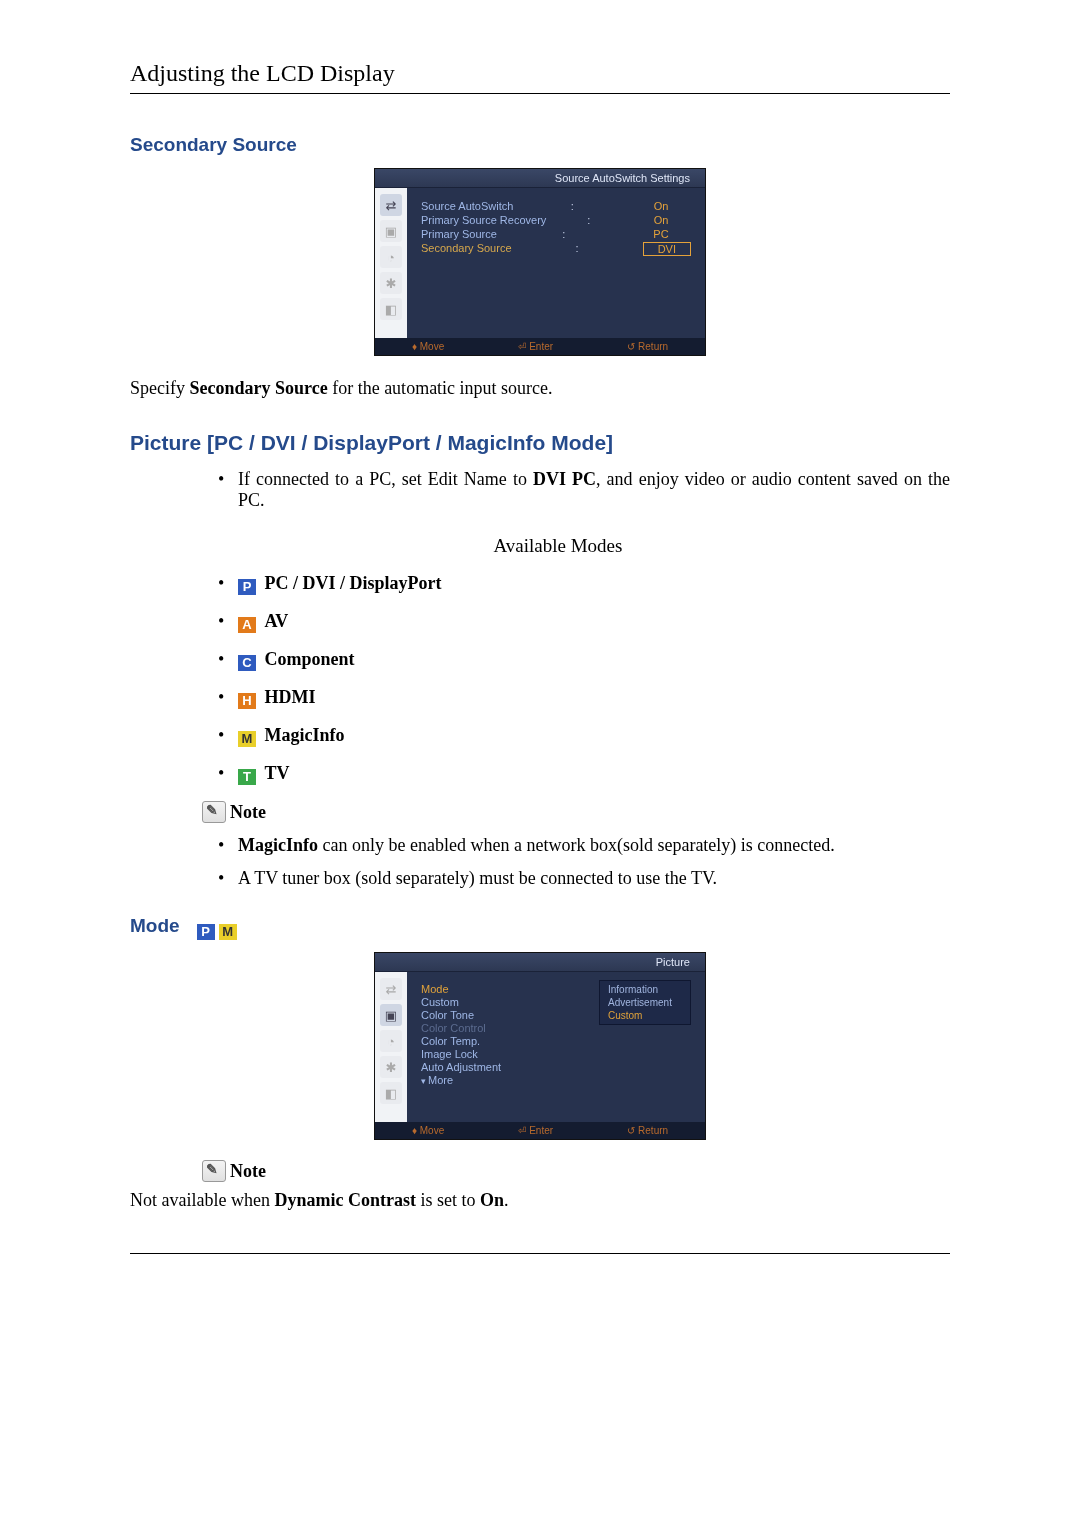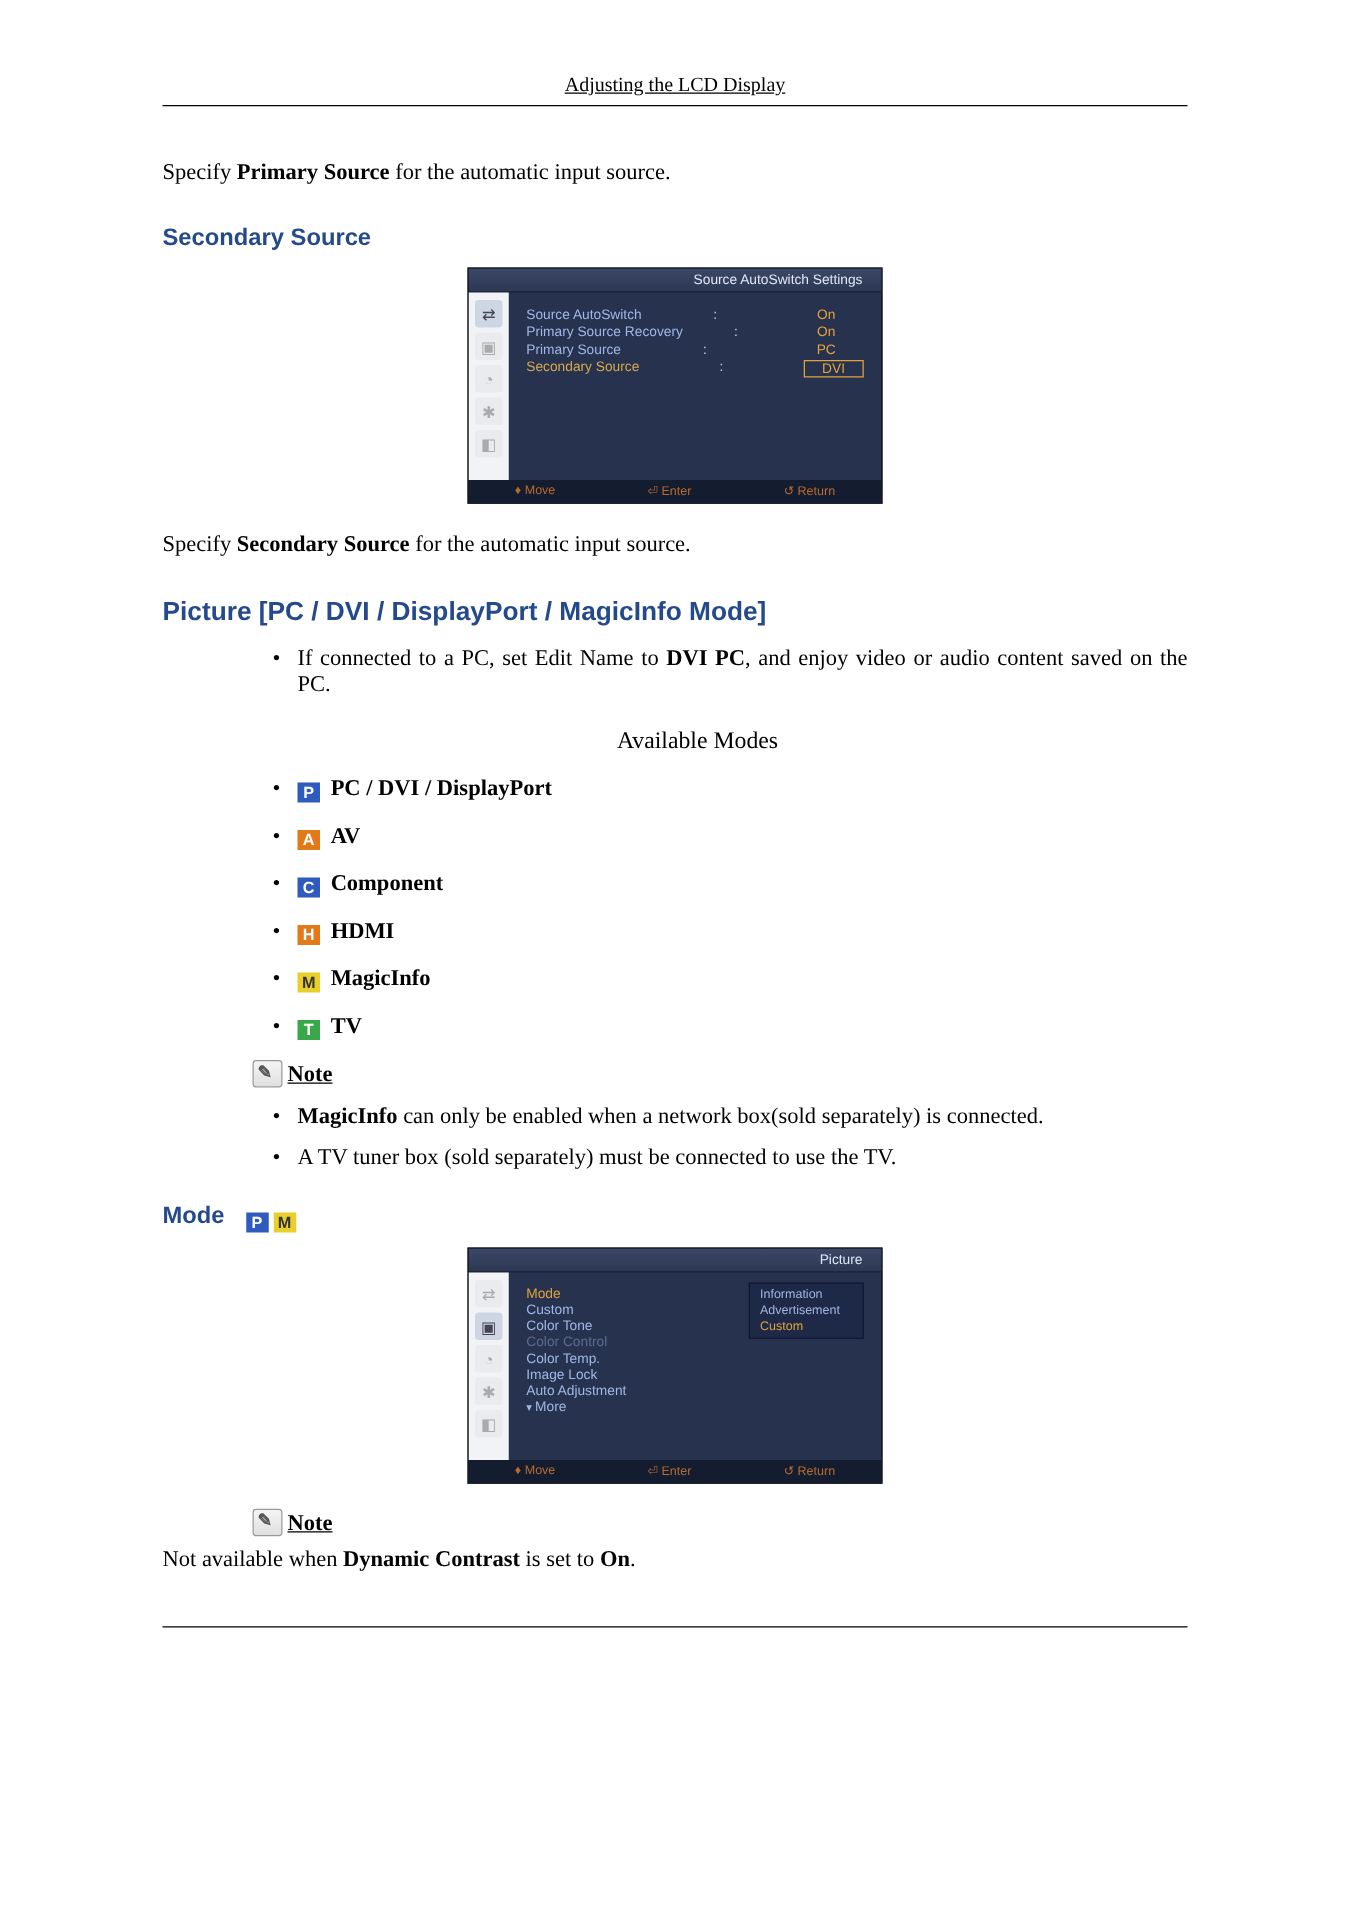--- a/index.html
+++ b/index.html
@@ -8,24 +8,23 @@
     font-size: 18px;
     color: #000;
     background: #fff;
   }
   .page {
     width: 820px;
     margin: 0 auto;
     padding: 60px 40px;
   }
   .header-title {
-    text-align: center;
-    font-size: 16px;
+    text-align: left;
+    font-size: 24px;
     margin-bottom: 6px;
-    text-decoration: underline;
   }
   .hr-thin {
     border: 0;
     border-top: 1px solid #000;
     margin: 0 0 40px 0;
   }
   .hr-bottom {
     border: 0;
     border-top: 1px solid #000;
     margin: 40px 0 0 0;
@@ -92,21 +91,20 @@
   }
   .mi-p { background: #2f5bbf; }
   .mi-a { background: #e27a1a; }
   .mi-c { background: #2f5bbf; }
   .mi-h { background: #e27a1a; }
   .mi-m { background: #e9cf2a; color:#333; }
   .mi-t { background: #39a84a; }
   .note-block {
     margin: 14px 0 4px 72px;
     font-weight: bold;
-    text-decoration: underline;
   }
   .note-icon {
     display: inline-block;
     width: 22px; height: 20px;
     border: 1px solid #999;
     border-radius: 3px;
     background: linear-gradient(#f4f4f4,#e0e0e0);
     position: relative;
     vertical-align: -5px;
     margin-right: 4px;
@@ -216,23 +214,20 @@
   }
 </style>
 </head>
 <body>
 
 <div class="page">
 
   <div class="header-title">Adjusting the LCD Display</div>
   <hr class="hr-thin">
 
-  <p class="body indent">
-    <span>Specify </span><b>Primary Source</b><span> for the automatic input source.</span>
-  </p>
 
   <div class="section-h3">Secondary Source</div>
 
   <div class="osd">
     <div class="osd-titlebar">Source AutoSwitch Settings</div>
     <div class="osd-body">
       <div class="osd-iconcol">
         <div class="osd-ico">⇄</div>
         <div class="osd-ico off">▣</div>
         <div class="osd-ico off">◔</div>

